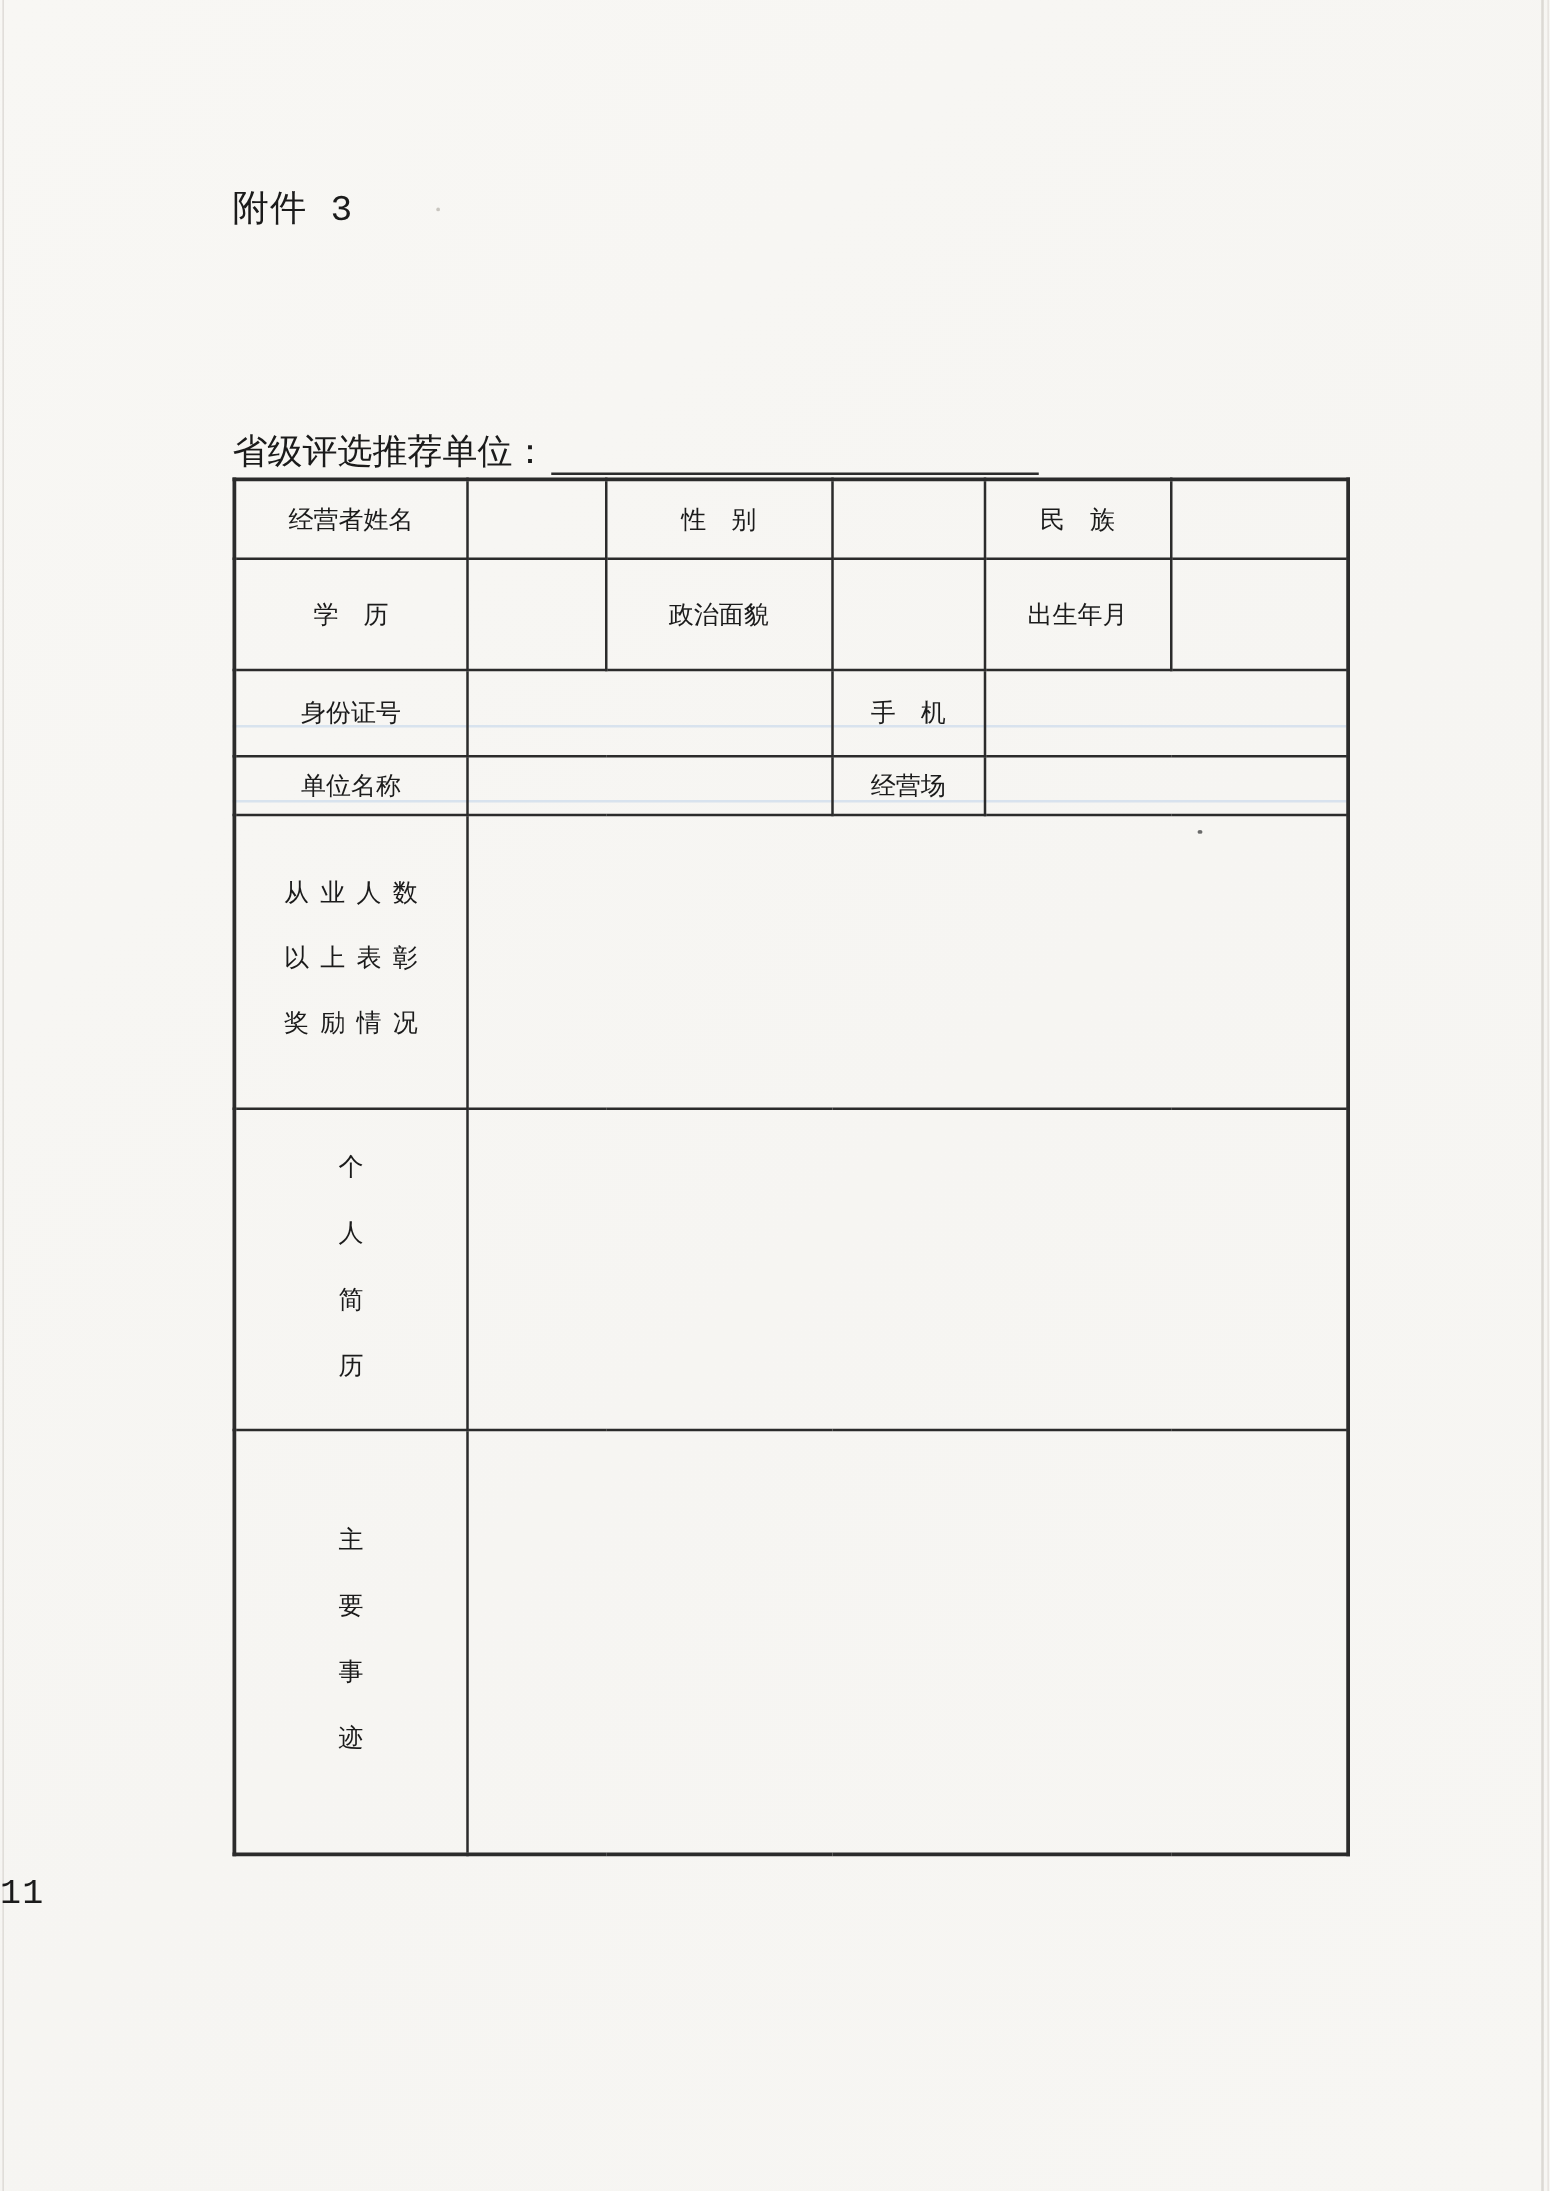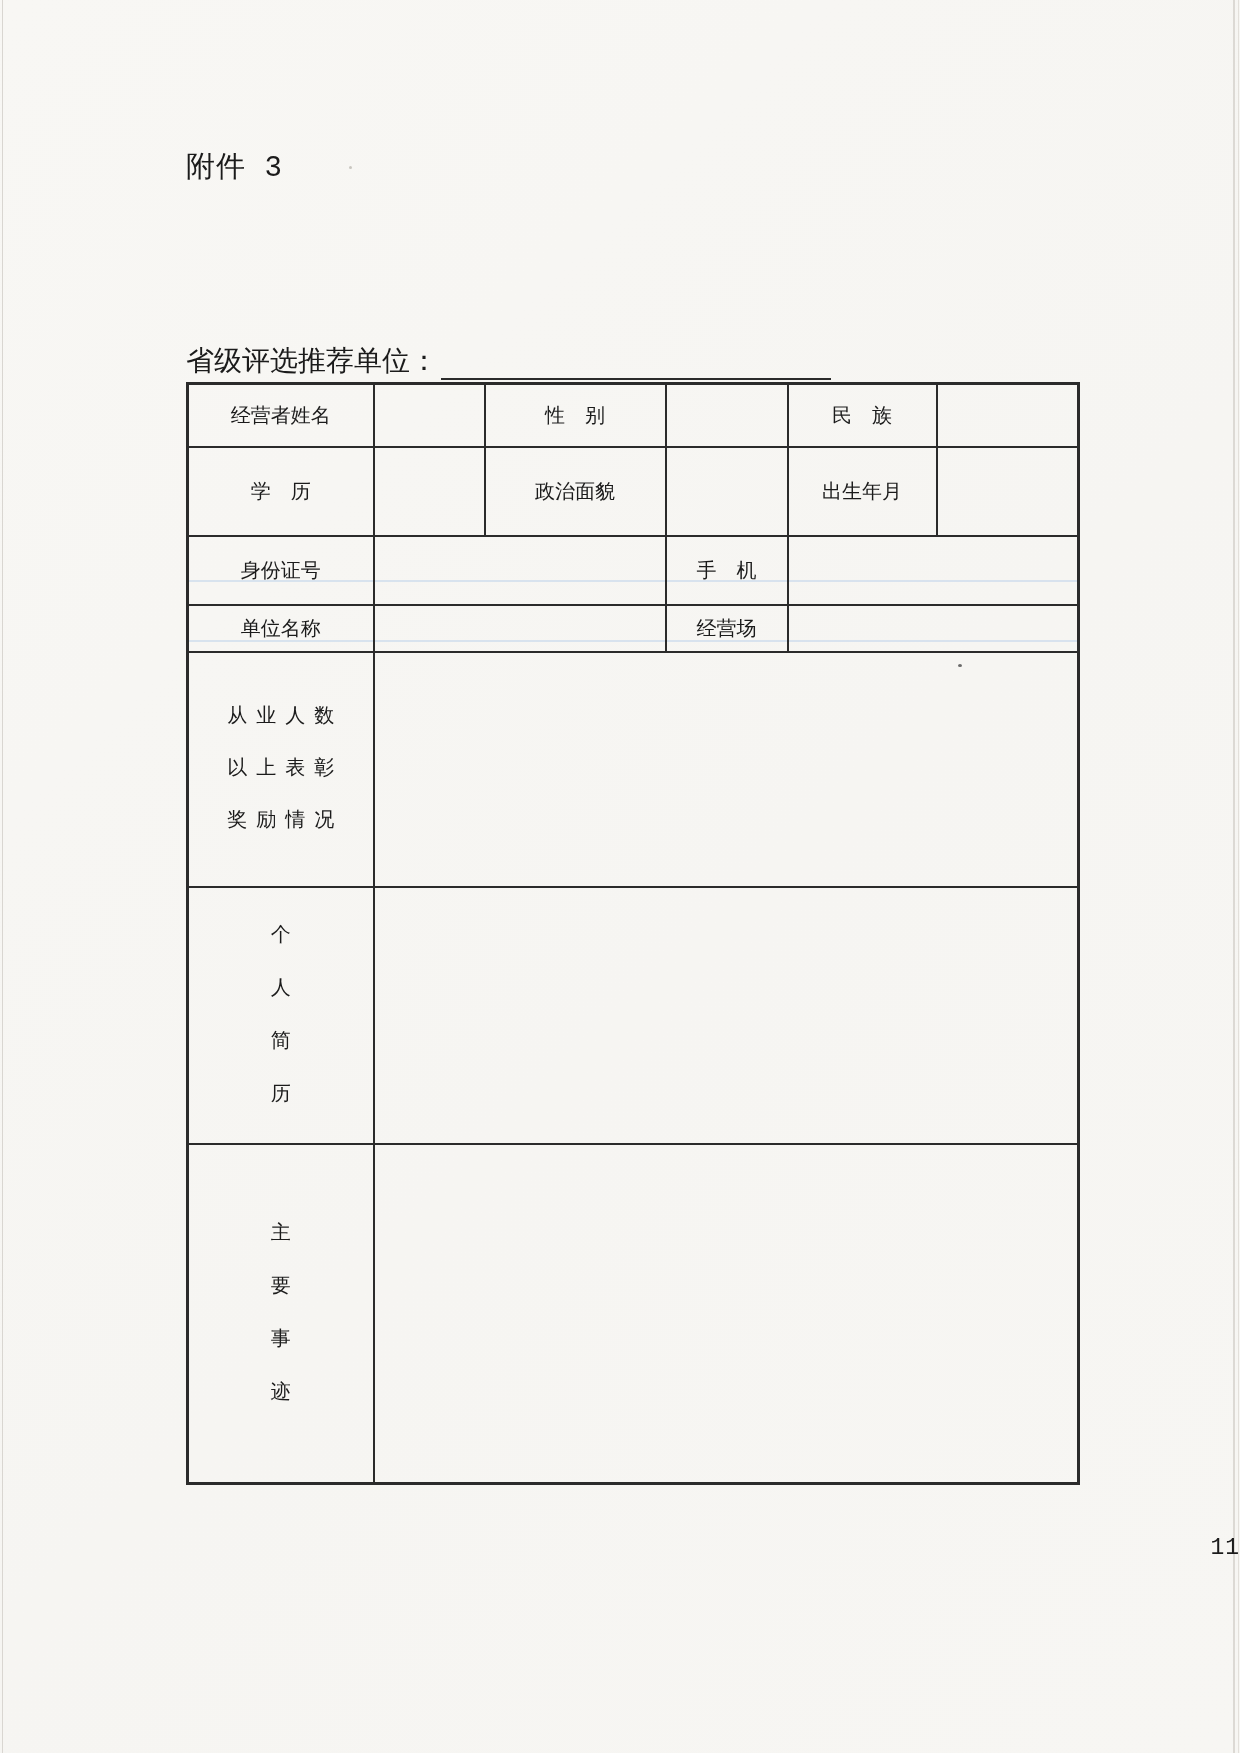--- a/index.html
+++ b/index.html
@@ -53,22 +53,22 @@
   td.awards-label div{
     line-height:52px;letter-spacing:9px;text-indent:9px;
   }
   td.vlabel .vstack{
     display:flex;flex-direction:column;align-items:center;
     justify-content:center;row-gap:25px;
   }
   td.vlabel .vstack span{display:block;line-height:28px;}
 
   .pageno{
-    position:absolute;left:0;top:1535px;width:1240px;
-    text-align:right;font-size:23px;letter-spacing:1px;
+    position:absolute;left:0;top:1500px;width:1240px;
+    text-align:left;font-size:28px;letter-spacing:1px;
   }
   .speck{
     position:absolute;left:958px;top:664px;width:4px;height:3px;
     background:#6a6a6a;border-radius:50%;
   }
   .speck2{
     position:absolute;left:349px;top:166px;width:3px;height:3px;
     background:#c9c6c0;border-radius:50%;
   }
   

